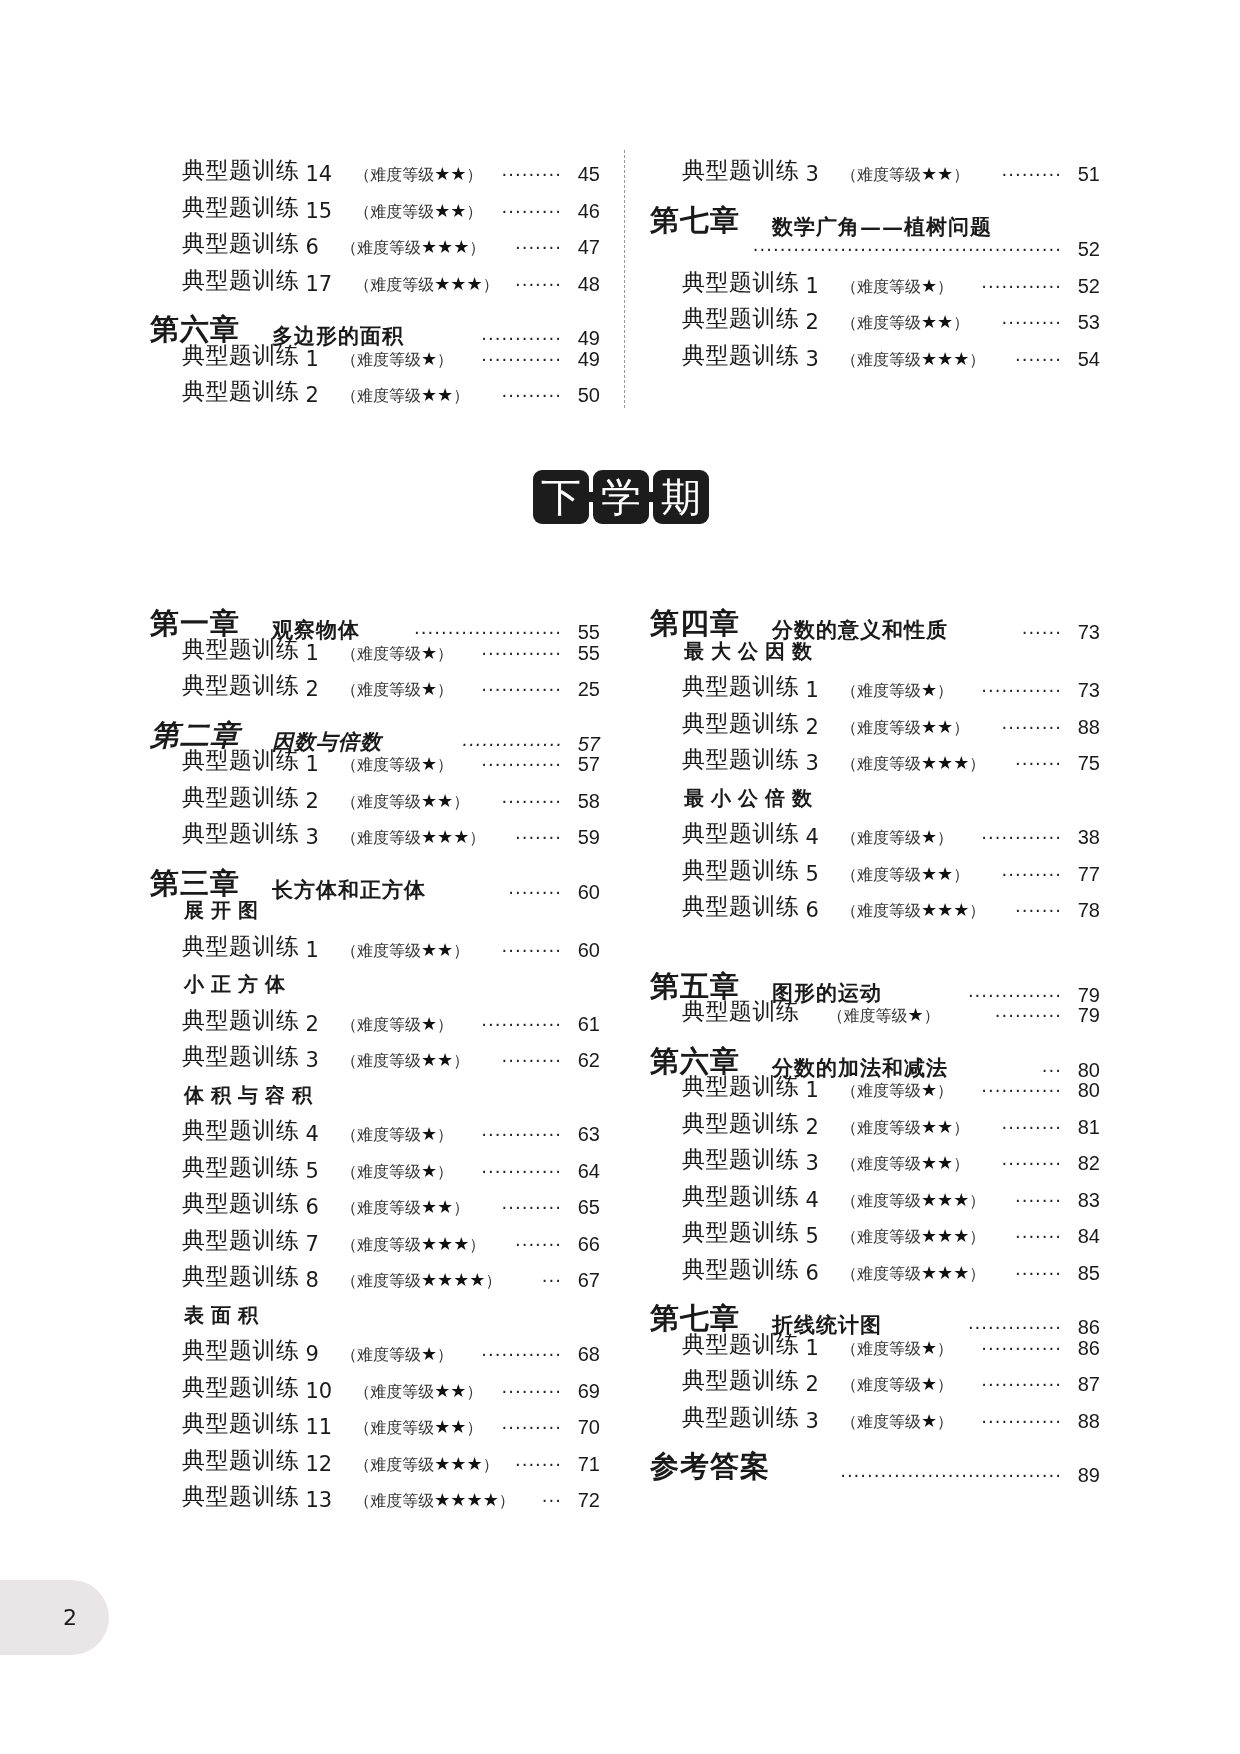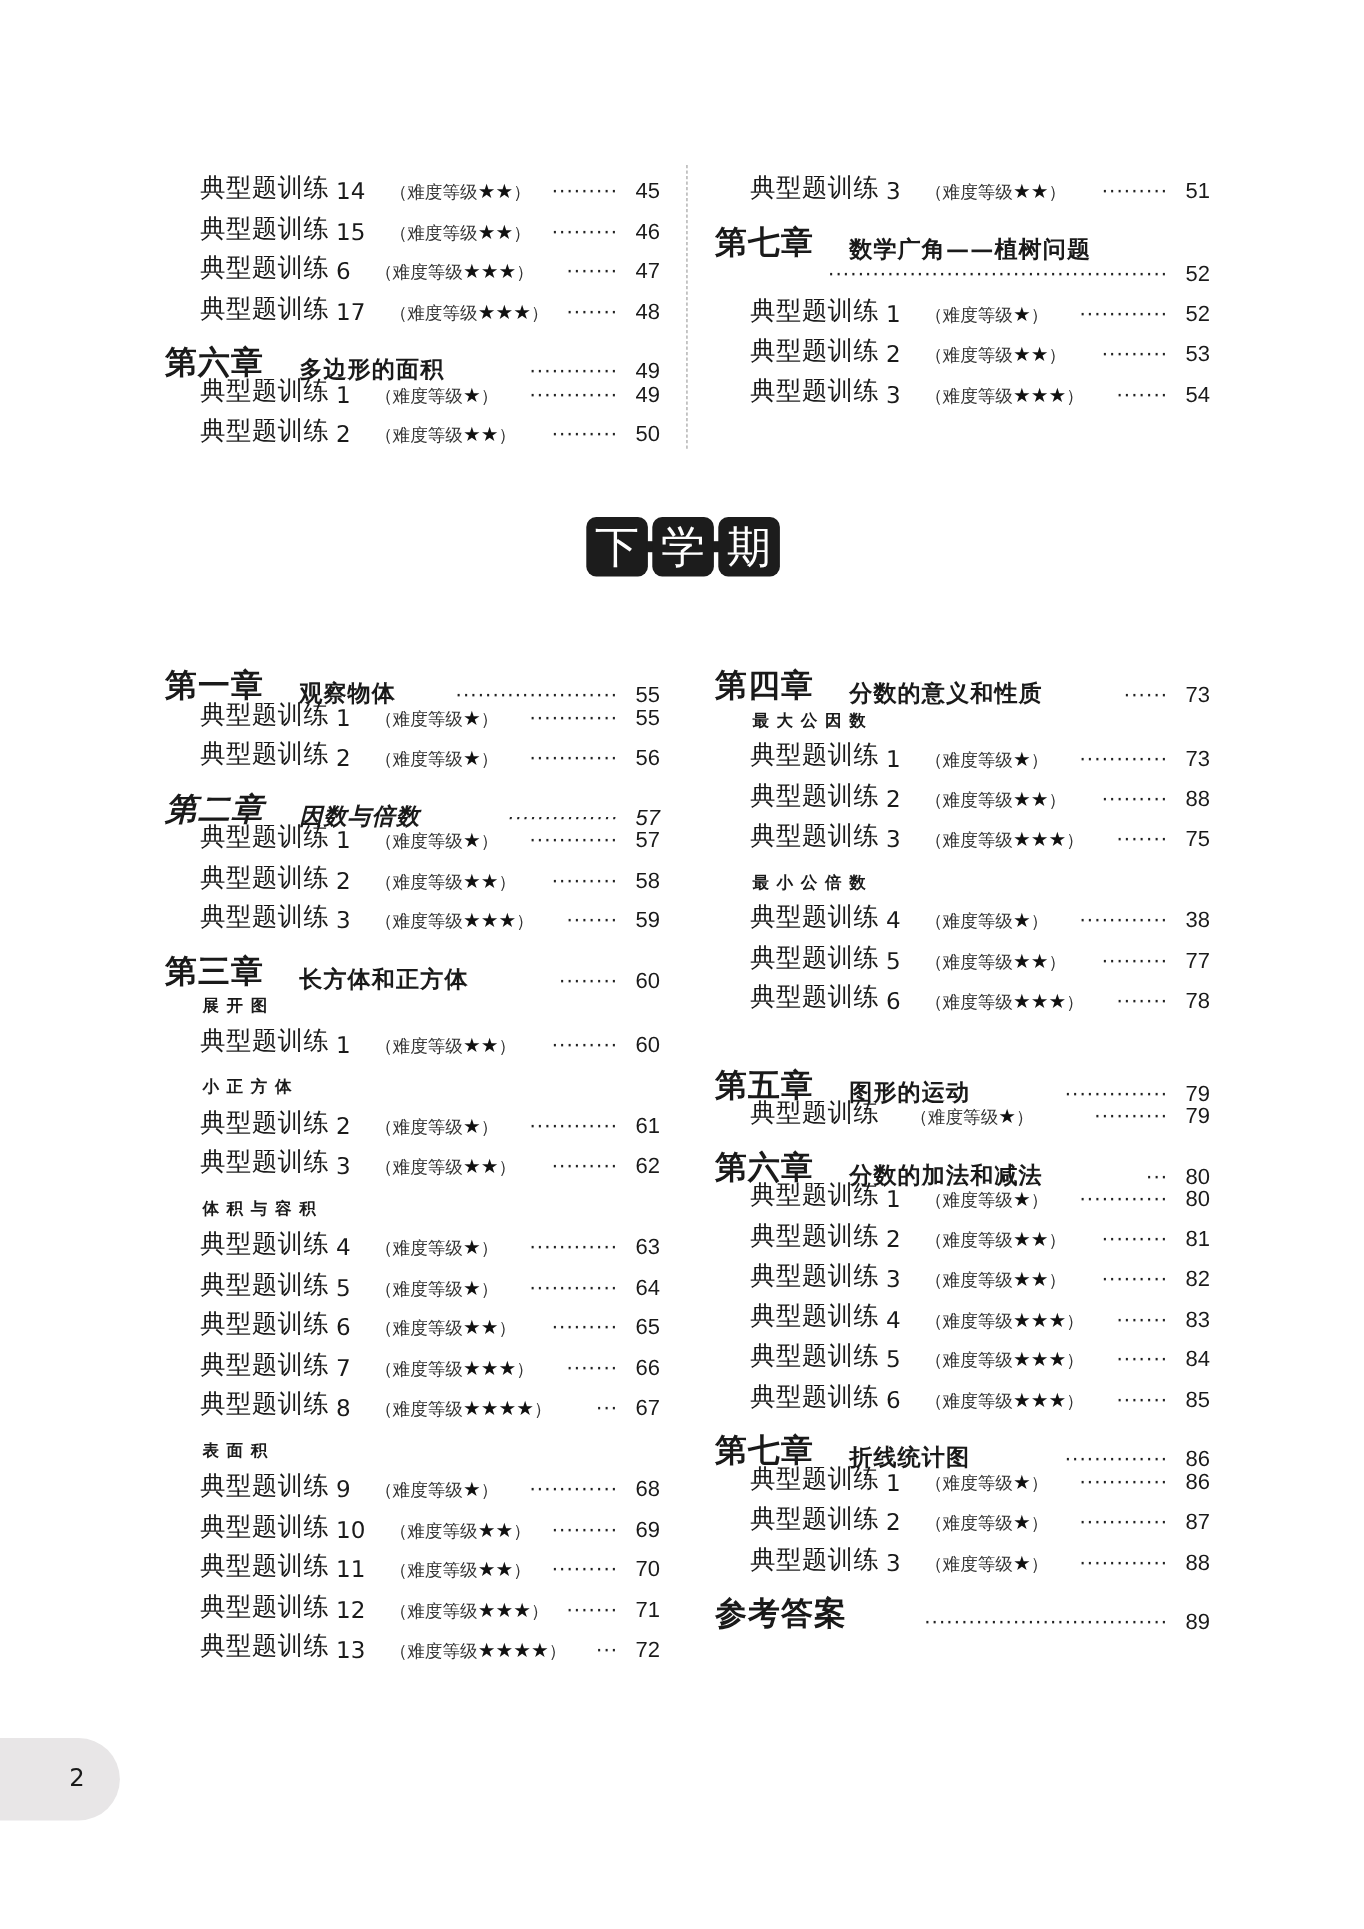--- a/index.html
+++ b/index.html
@@ -11,21 +11,21 @@
   .row .name{font-size:23px;letter-spacing:0.5px;}
   .row .num{font-size:21px;margin-left:6px;}
   .row .lvl{font-family:"DejaVu Serif","Liberation Serif",serif;font-size:16px;margin-left:22px;color:#333;}
   .row .lvl .stars{font-size:18px;color:#111;}
   .row .dots{flex:1;overflow:hidden;font-size:18px;letter-spacing:1px;color:#222;margin:0 10px 0 6px;text-align:right;line-height:22px;}
   .row .page{width:28px;text-align:right;font-size:20px;font-family:"Liberation Sans",sans-serif;}
   .row.chap{height:42px;padding-left:0;margin-top:14px;}
   .row.chap .ctitle{font-family:"DejaVu Serif","Liberation Serif",serif;font-weight:bold;font-size:29px;letter-spacing:1px;}
   .row.chap .cname{font-family:"DejaVu Serif","Liberation Serif",serif;font-weight:bold;font-size:21px;margin-left:32px;letter-spacing:1px;}
   .row.section{padding-left:34px;}
-  .row.section .stitle{font-family:"DejaVu Serif","Liberation Serif",serif;font-weight:bold;font-size:15px;letter-spacing:7px;}
+  .row.section .stitle{font-family:"DejaVu Serif","Liberation Serif",serif;font-weight:bold;font-size:20px;letter-spacing:7px;}
   .divider{position:absolute;left:624px;top:150px;height:258px;border-left:1.5px dashed #999;}
   .banner{position:absolute;left:533px;top:470px;display:flex;gap:4px;}
   .banner .tile{width:56px;height:54px;background:#1c1c1c;border-radius:9px;color:#fff;font-size:40px;
      display:flex;align-items:center;justify-content:center;position:relative;}
   .banner .tile:not(:last-child)::after{content:"";position:absolute;right:-5px;top:22px;width:6px;height:10px;background:#1c1c1c;}
   .pagetab{position:absolute;left:0;top:1580px;width:109px;height:75px;background:#e8e6e7;border-radius:0 38px 38px 0;
      display:flex;align-items:center;justify-content:flex-end;padding-right:32px;box-sizing:border-box;font-size:22px;}
 </style>
 </head>
 <body>
@@ -140,21 +140,21 @@
       <span class="num">1</span>
       <span class="lvl">（<span>难度等级</span><span class="stars">★</span>）</span>
       <span class="dots">············</span>
       <span class="page">55</span>
     </div>
     <div class="row sub" style="top: 75px;">
       <span class="name">典型题训练</span>
       <span class="num">2</span>
       <span class="lvl">（<span>难度等级</span><span class="stars">★</span>）</span>
       <span class="dots">············</span>
-      <span class="page">56</span>
+      <span class="page">25</span>
     </div>
     <div class="row chap" style="top: 109.5px; font-style: italic;">
       <span class="ctitle">第二章</span>
       <span class="cname">因数与倍数</span>
       <span class="dots">···············</span>
       <span class="page">57</span>
     </div>
     <div class="row sub" style="top: 150px;">
       <span class="name">典型题训练</span>
       <span class="num">1</span>

